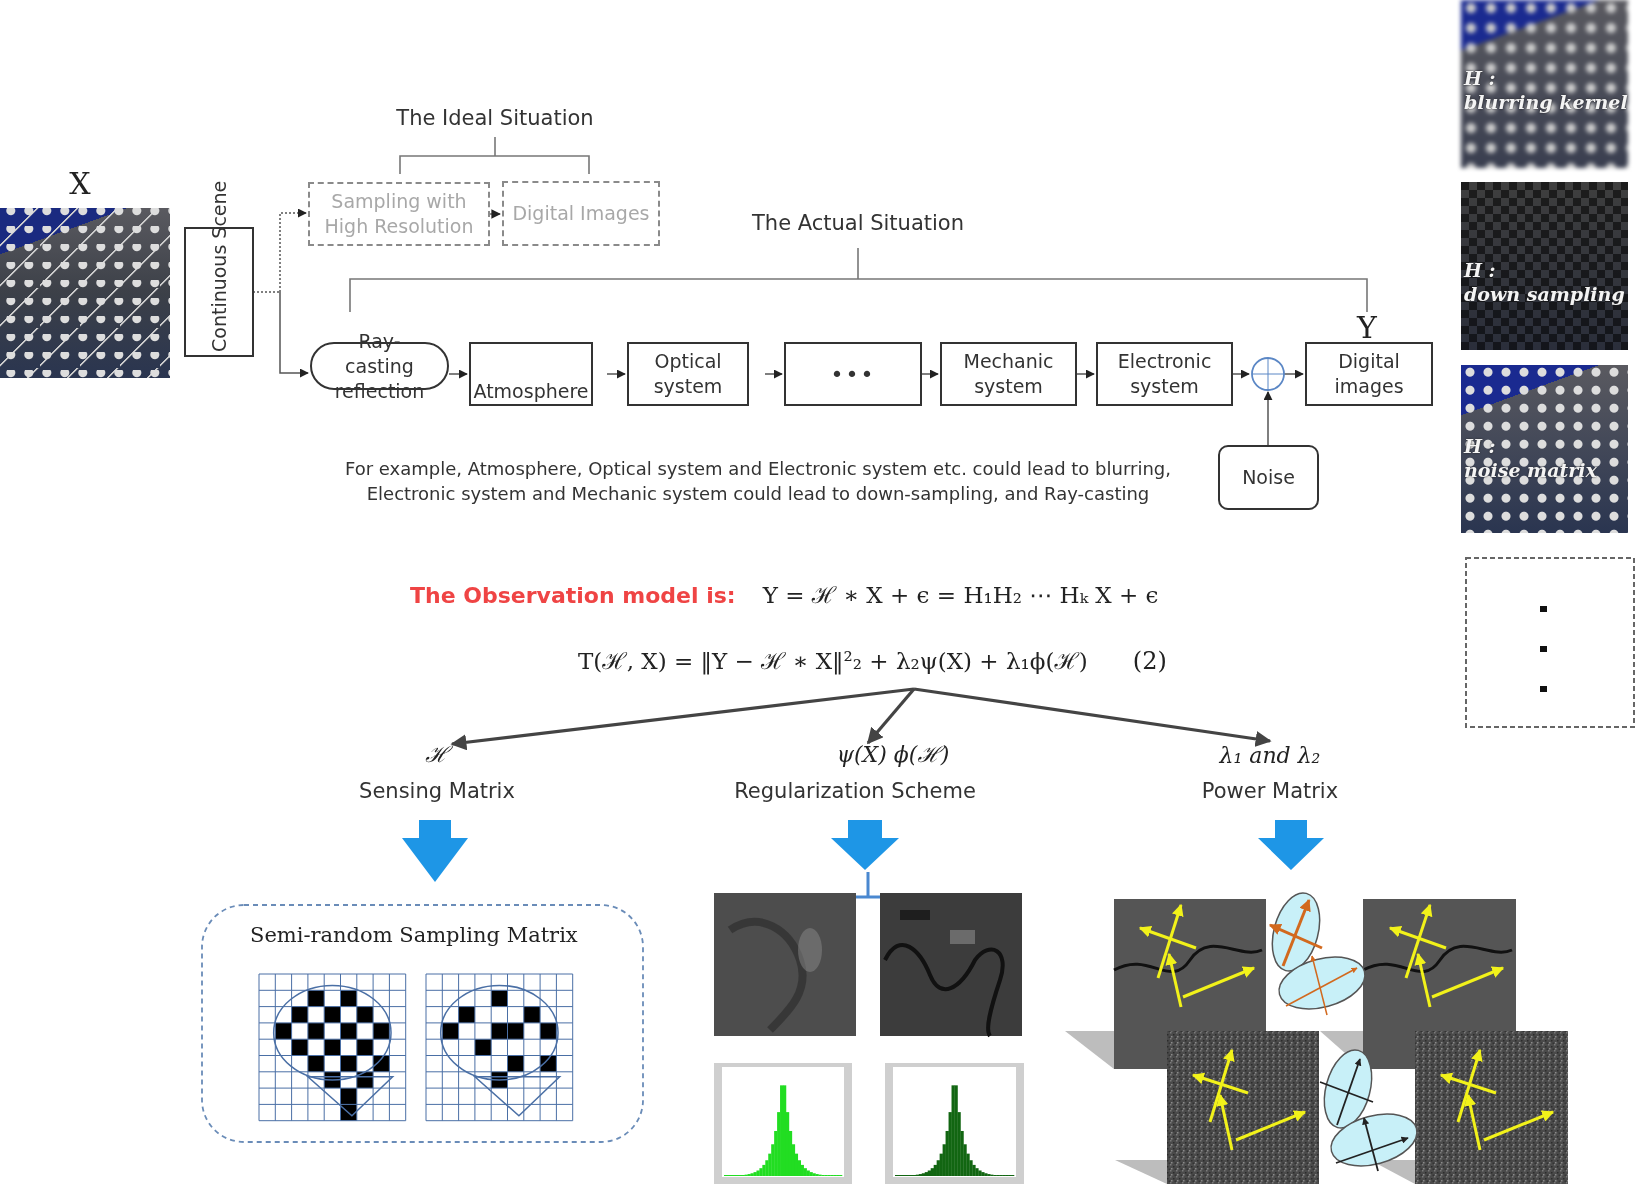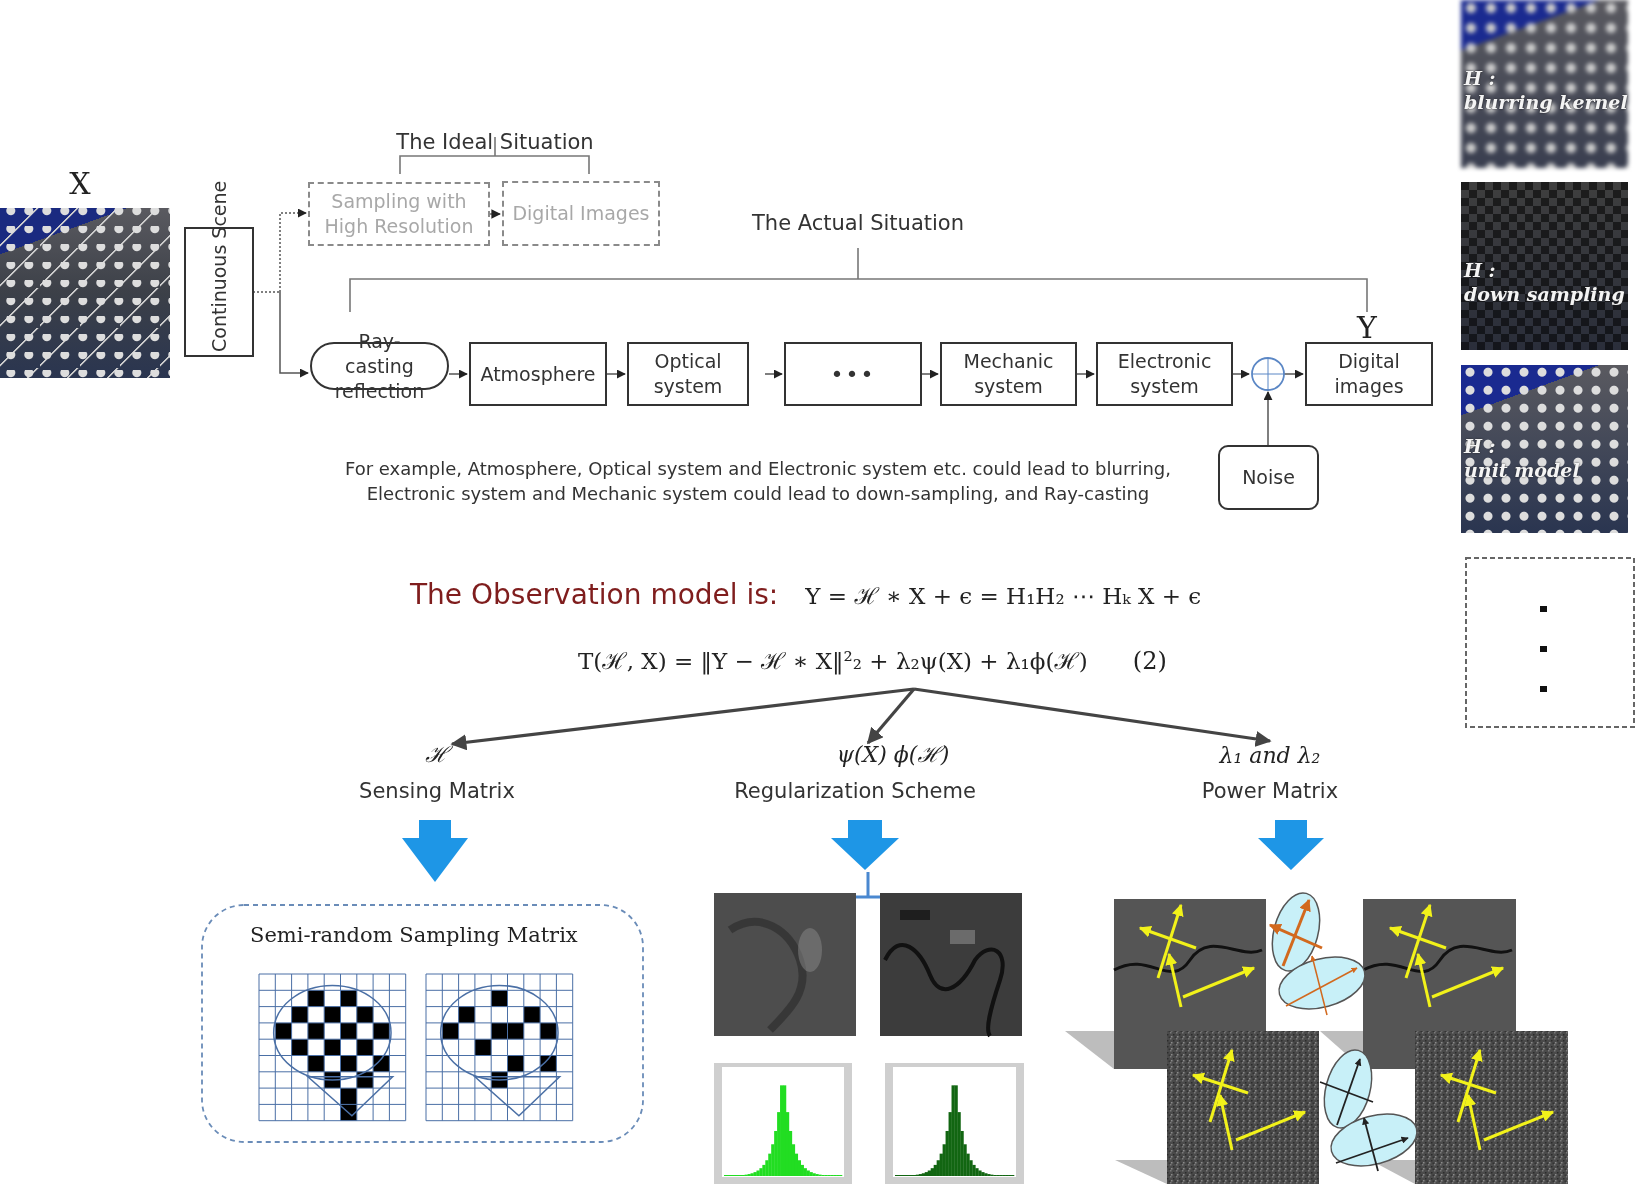--- a/index.html
+++ b/index.html
@@ -7,21 +7,21 @@
   svg.layer { position: absolute; left: 0; top: 0; }
   .box { position: absolute; border: 2px solid #333; background: #fff; box-sizing: border-box; display: flex; align-items: center; justify-content: center; text-align: center; font-size: 19px; line-height: 25px; color: #333; }
   .dbox { position: absolute; border: 2px dashed #8a8a8a; box-sizing: border-box; display: flex; align-items: center; justify-content: center; text-align: center; font-size: 19px; line-height: 25px; color: #a8a8a8; }
   .title { position: absolute; font-size: 21px; color: #333; white-space: nowrap; transform: translateX(-50%); }
   .label { position: absolute; font-size: 21px; color: #333; white-space: nowrap; transform: translateX(-50%); }
   .math { position: absolute; font-family: "DejaVu Serif", "Liberation Serif", serif; font-style: italic; font-size: 22px; color: #222; white-space: nowrap; transform: translateX(-50%); }
   .desc { position: absolute; left: 758px; top: 456px; transform: translateX(-50%); text-align: center; font-size: 18px; line-height: 25px; color: #333; white-space: nowrap; }
   .satimg { position: absolute; overflow: hidden; }
   .thumb-label { position: absolute; left: 4px; font-family: "DejaVu Serif", "Liberation Serif", serif; font-style: italic; font-weight: bold; color: #f4f4f4; font-size: 19px; line-height: 24px; text-shadow: 0 0 2px #222; white-space: nowrap; }
   .eq { position: absolute; white-space: nowrap; font-family: "DejaVu Serif", "Liberation Serif", serif; color: #222; }
-  .eq-prefix { font-family: "DejaVu Sans", sans-serif; font-size: 28px; color: #7f1d1d; margin-right: 22px; }
+  .eq-prefix { font-family: "DejaVu Sans", sans-serif; font-size: 22px; color: #ef4444; margin-right: 22px; font-weight: bold; }
   .eq-math { font-size: 23px; }
   .rotated { position: absolute; transform: rotate(-90deg); white-space: nowrap; text-align: center; font-size: 19px; line-height: 24px; }
   .semi-title { position: absolute; left: 250px; top: 923px; font-family: "DejaVu Serif", "Liberation Serif", serif; font-size: 21px; color: #222; white-space: nowrap; }
 </style>
 </head>
 <body>
 
 <svg class="layer" width="1636" height="1184">
   <defs>
     <marker id="ah" viewBox="0 0 10 10" refX="9" refY="5" markerWidth="6" markerHeight="6" orient="auto-start-reverse">
@@ -368,44 +368,44 @@
 <div class="thumb-label" style="left:1464px;top:66px;">
   <div>H :</div>
   <div>blurring kernel</div>
 </div>
 <div class="thumb-label" style="left:1464px;top:258px;">
   <div>H :</div>
   <div>down sampling</div>
 </div>
 <div class="thumb-label" style="left:1464px;top:434px;">
   <div>H :</div>
-  <div>unit model</div>
+  <div>noise matrix</div>
 </div>
 
 <div class="math" style="left:80px;top:166px;font-style:normal;font-size:30px;">X</div>
 <div class="math" style="left:1367px;top:310px;font-style:normal;font-size:30px;">Y</div>
 
 <div class="box" style="left:184px;top:227px;width:70px;height:130px;">
   <div class="rotated" style="width:120px;">Continuous Scene</div>
 </div>
 
-<div class="title" style="left:495px;top:106px;margin-top:24px;">The Ideal Situation</div>
+<div class="title" style="left:495px;top:106px;">The Ideal Situation</div>
 <div class="dbox" style="left:308px;top:182px;width:182px;height:64px;padding:0 6px;">
   <span>Sampling with High Resolution</span>
 </div>
 <div class="dbox" style="left:502px;top:181px;width:158px;height:65px;">
   <span>Digital Images</span>
 </div>
 
 <div class="title" style="left:858px;top:211px;">The Actual Situation</div>
 
 <div class="box" style="left:310px;top:342px;width:139px;height:48px;border-radius:26px;">
     <span style="padding:0 14px;">Ray-casting reflection</span>
   </div>
-<div class="box" style="left:469px;top:342px;width:138px;height:64px;">
+<div class="box" style="left:469px;top:342px;width:124px;height:64px;align-items:flex-end;">
     <span>Atmosphere</span>
   </div>
 <div class="box" style="left:627px;top:342px;width:122px;height:64px;">
     <span style="padding:0 30px;">Optical system</span>
   </div>
 <div class="box" style="left:784px;top:342px;width:138px;height:64px;font-size:22px;letter-spacing:2px;">
     <span>•••</span>
   </div>
 <div class="box" style="left:940px;top:342px;width:137px;height:64px;">
     <span style="padding:0 20px;">Mechanic system</span>

